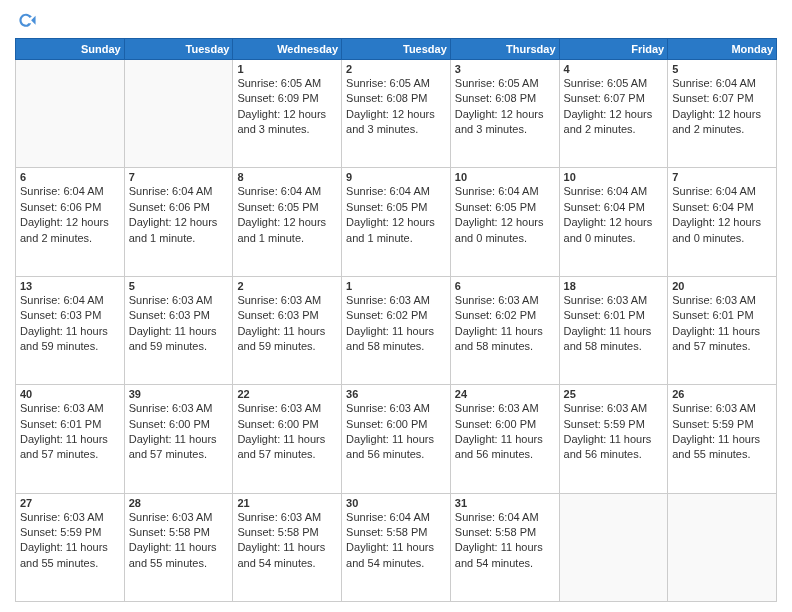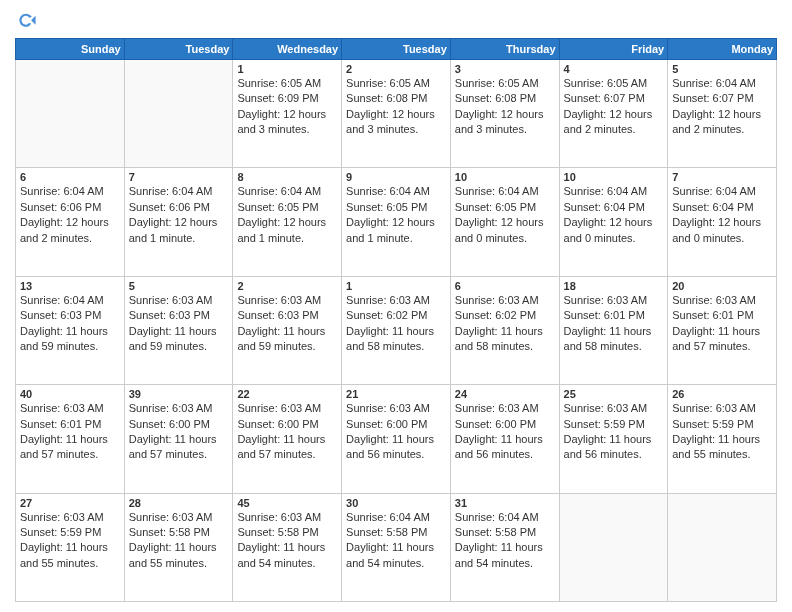--- a/index.html
+++ b/index.html
@@ -283,65 +283,65 @@
 and 57 minutes.</div>
           </td>
           <td>
             <span class="day-num">22</span>
             <div class="day-info" style="white-space: pre-line;">Sunrise: 6:03 AM
 Sunset: 6:00 PM
 Daylight: 11 hours
 and 57 minutes.</div>
           </td>
           <td>
+            <span class="day-num">36</span>
+            <div class="day-info" style="white-space: pre-line;">Sunrise: 6:03 AM
+Sunset: 6:00 PM
+Daylight: 11 hours
+and 56 minutes.</div>
+          </td>
+          <td>
+            <span class="day-num">24</span>
+            <div class="day-info" style="white-space: pre-line;">Sunrise: 6:03 AM
+Sunset: 6:00 PM
+Daylight: 11 hours
+and 56 minutes.</div>
+          </td>
+          <td>
+            <span class="day-num">25</span>
+            <div class="day-info" style="white-space: pre-line;">Sunrise: 6:03 AM
+Sunset: 5:59 PM
+Daylight: 11 hours
+and 56 minutes.</div>
+          </td>
+          <td>
+            <span class="day-num">26</span>
+            <div class="day-info" style="white-space: pre-line;">Sunrise: 6:03 AM
+Sunset: 5:59 PM
+Daylight: 11 hours
+and 55 minutes.</div>
+          </td>
+        </tr>
+        <tr>
+          <td>
+            <span class="day-num">27</span>
+            <div class="day-info" style="white-space: pre-line;">Sunrise: 6:03 AM
+Sunset: 5:59 PM
+Daylight: 11 hours
+and 55 minutes.</div>
+          </td>
+          <td>
+            <span class="day-num">28</span>
+            <div class="day-info" style="white-space: pre-line;">Sunrise: 6:03 AM
+Sunset: 5:58 PM
+Daylight: 11 hours
+and 55 minutes.</div>
+          </td>
+          <td>
             <span class="day-num">21</span>
-            <div class="day-info" style="white-space: pre-line;">Sunrise: 6:03 AM
-Sunset: 6:00 PM
-Daylight: 11 hours
-and 56 minutes.</div>
-          </td>
-          <td>
-            <span class="day-num">24</span>
-            <div class="day-info" style="white-space: pre-line;">Sunrise: 6:03 AM
-Sunset: 6:00 PM
-Daylight: 11 hours
-and 56 minutes.</div>
-          </td>
-          <td>
-            <span class="day-num">25</span>
-            <div class="day-info" style="white-space: pre-line;">Sunrise: 6:03 AM
-Sunset: 5:59 PM
-Daylight: 11 hours
-and 56 minutes.</div>
-          </td>
-          <td>
-            <span class="day-num">26</span>
-            <div class="day-info" style="white-space: pre-line;">Sunrise: 6:03 AM
-Sunset: 5:59 PM
-Daylight: 11 hours
-and 55 minutes.</div>
-          </td>
-        </tr>
-        <tr>
-          <td>
-            <span class="day-num">27</span>
-            <div class="day-info" style="white-space: pre-line;">Sunrise: 6:03 AM
-Sunset: 5:59 PM
-Daylight: 11 hours
-and 55 minutes.</div>
-          </td>
-          <td>
-            <span class="day-num">28</span>
-            <div class="day-info" style="white-space: pre-line;">Sunrise: 6:03 AM
-Sunset: 5:58 PM
-Daylight: 11 hours
-and 55 minutes.</div>
-          </td>
-          <td>
-            <span class="day-num">45</span>
             <div class="day-info" style="white-space: pre-line;">Sunrise: 6:03 AM
 Sunset: 5:58 PM
 Daylight: 11 hours
 and 54 minutes.</div>
           </td>
           <td>
             <span class="day-num">30</span>
             <div class="day-info" style="white-space: pre-line;">Sunrise: 6:04 AM
 Sunset: 5:58 PM
 Daylight: 11 hours

